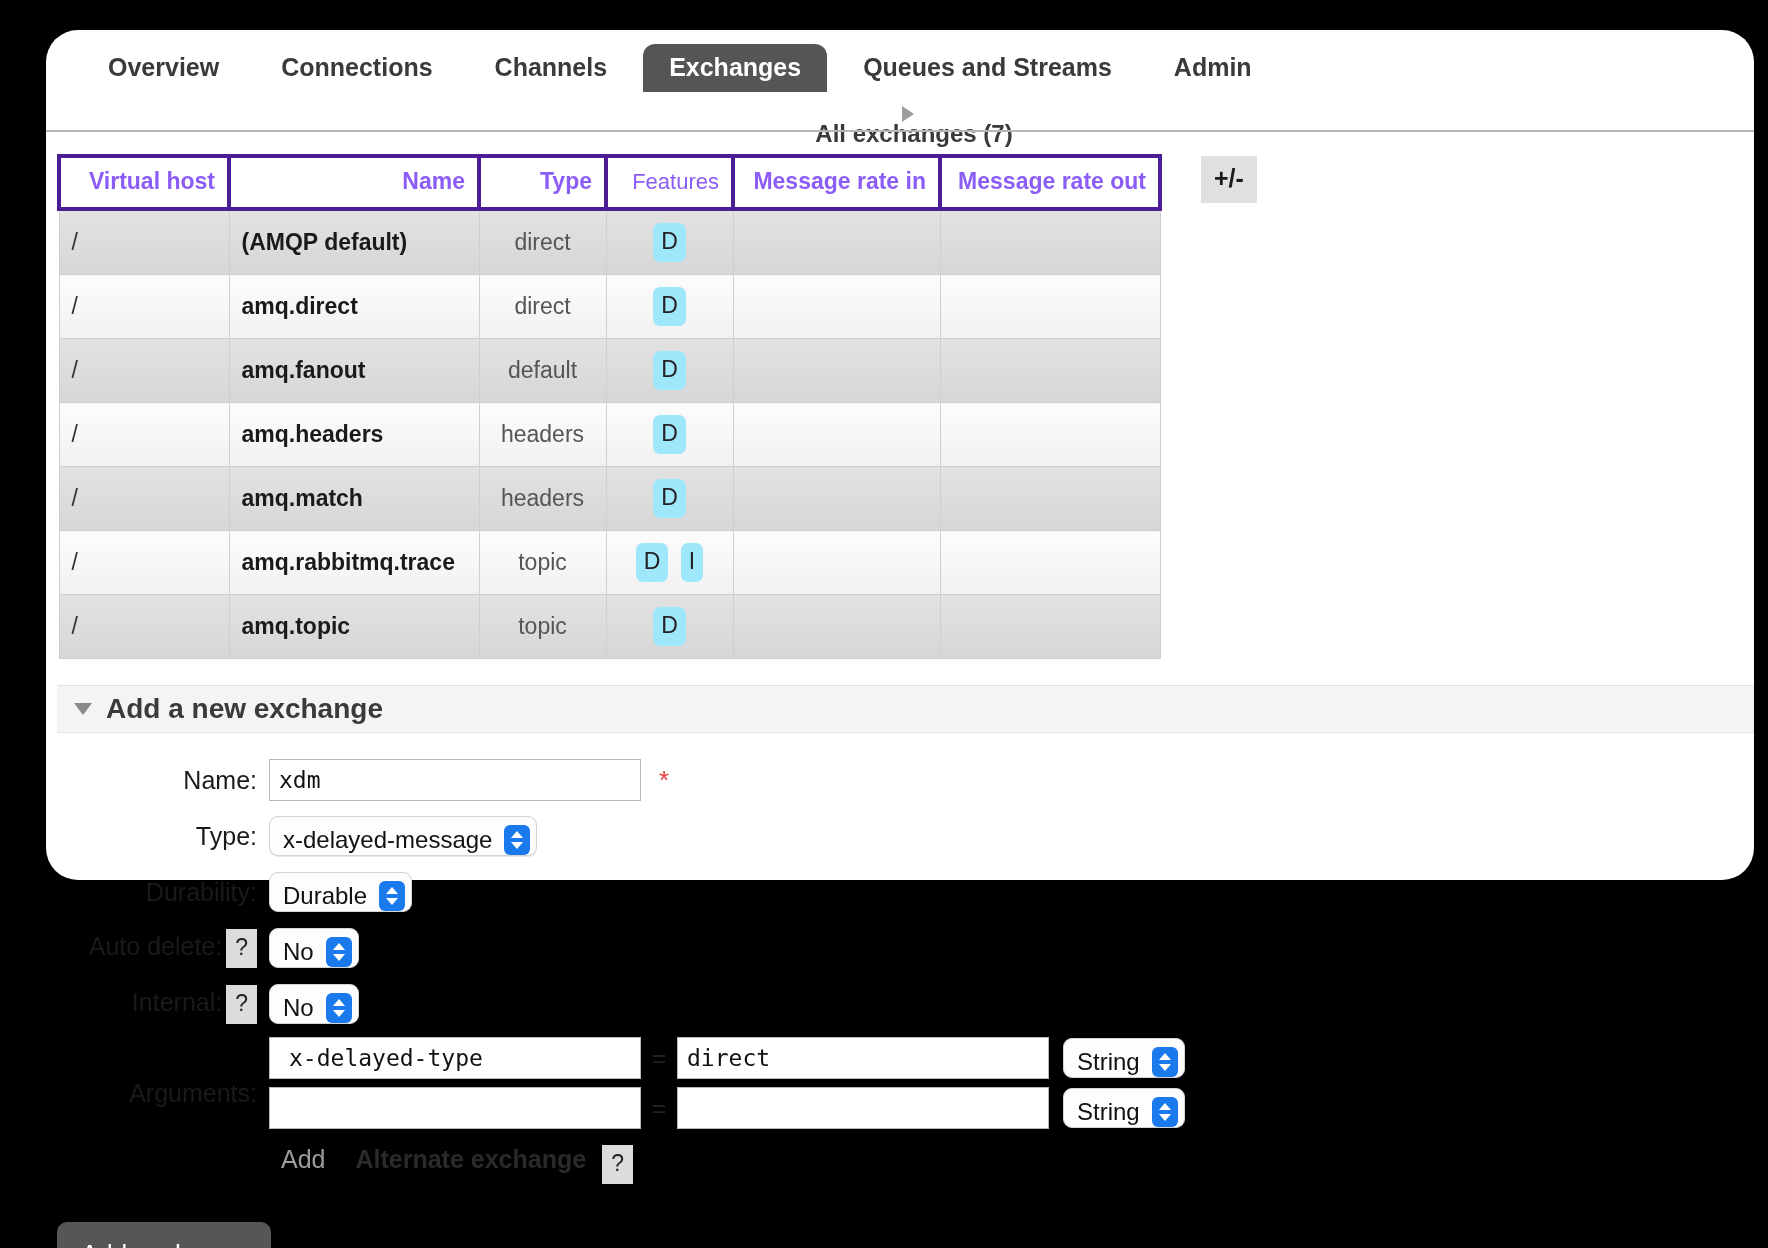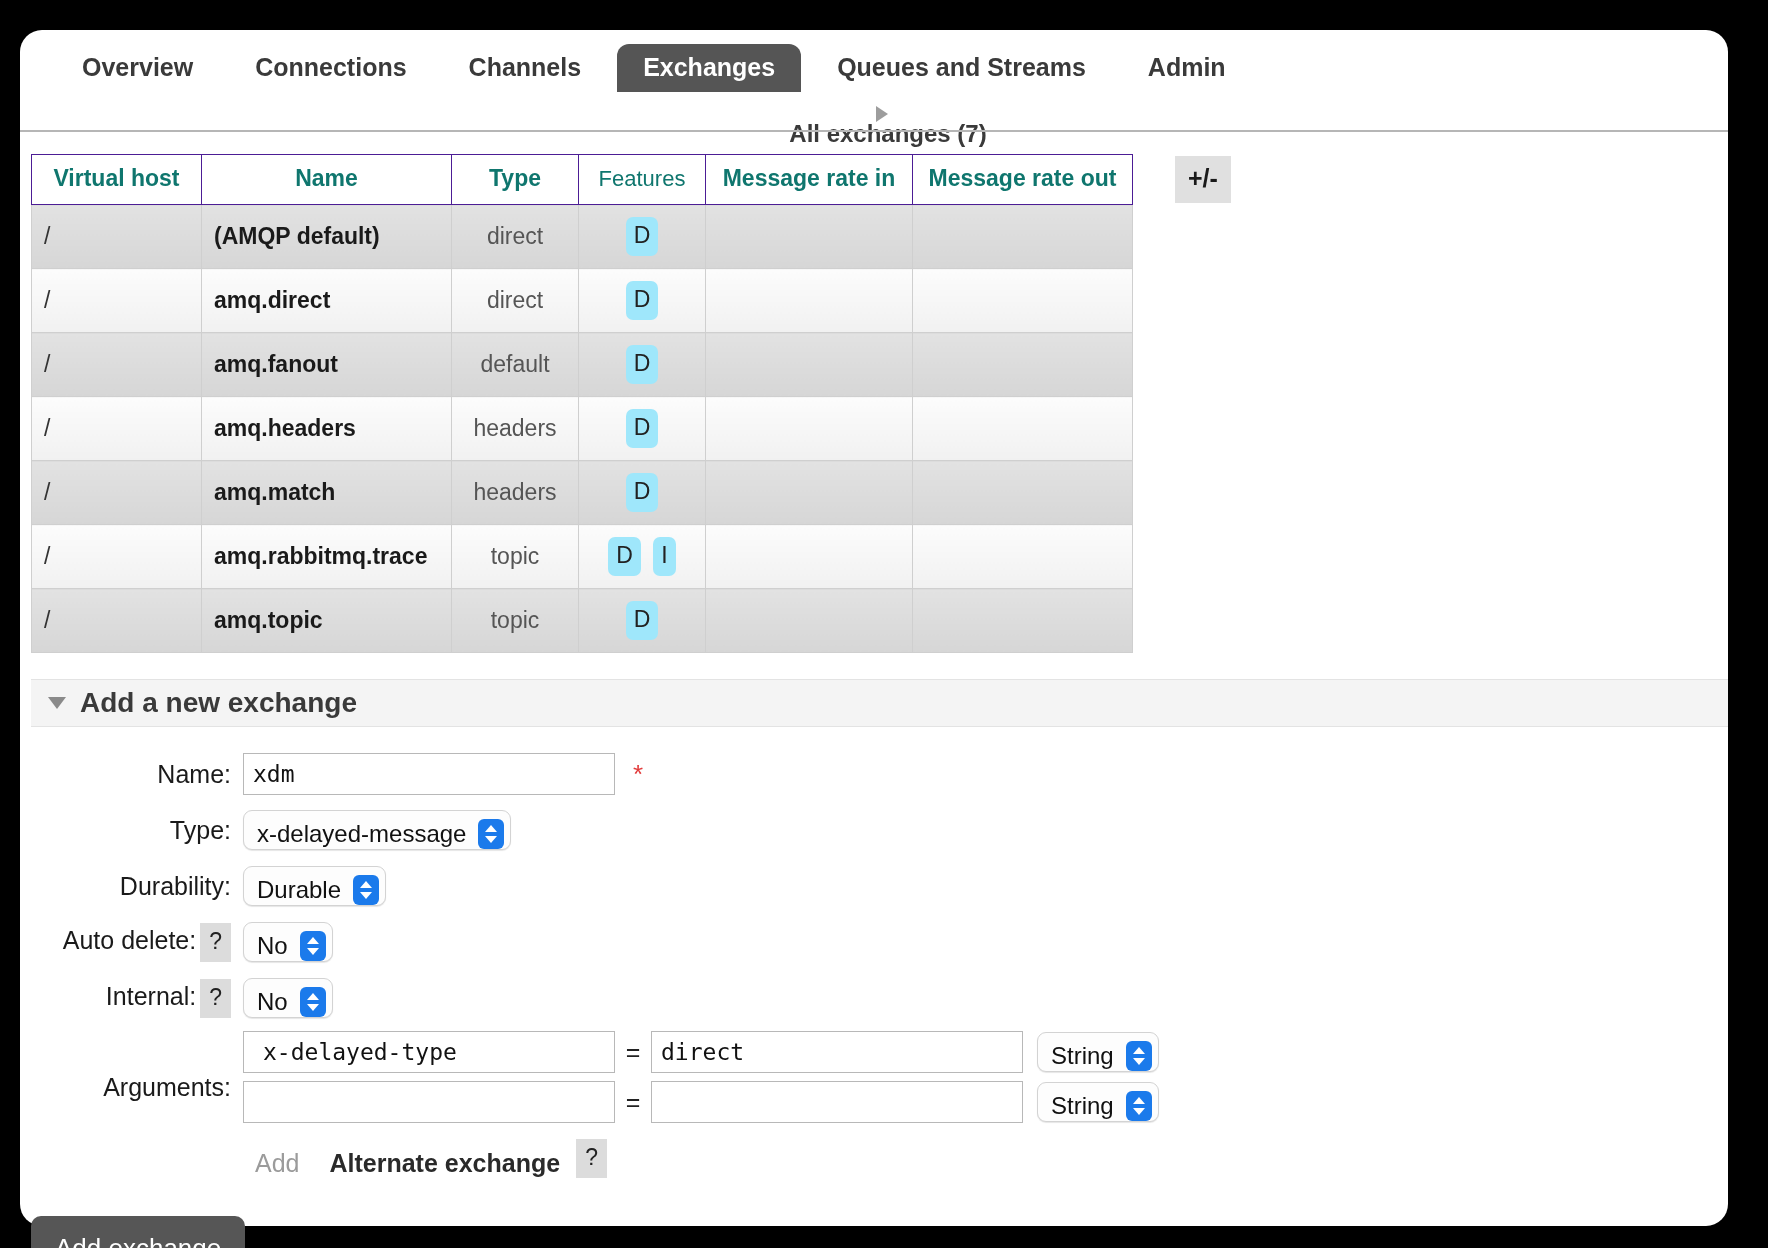--- a/index.html
+++ b/index.html
@@ -7,26 +7,26 @@
   body {
     width: 1768px;
     height: 1248px;
     background: #000000;
     font-family: "Liberation Sans", sans-serif;
     overflow: hidden;
   }
 
   #page {
     position: absolute;
-    left: 20px;
+    left: 46px;
     top: 30px;
     width: 1708px;
-    height: 1196px;
+    height: 850px;
     background: #ffffff;
-    border-radius: 22px;
+    border-radius: 32px;
   }
 
   
   .tabbar {
     position: relative;
     height: 62px;
     padding-left: 36px;
     display: flex;
     align-items: flex-end;
   }
@@ -89,24 +89,24 @@
     margin: 18px 0 0 11px;
     width: 1340px;
   }
   table.ex {
     border-collapse: collapse;
     table-layout: fixed;
   }
   table.ex th {
     font-size: 23px;
     font-weight: bold;
-    color: #0f766e;
-    text-align: center;
+    color: #8b5cf6;
+    text-align: right;
     padding: 10px 12px 12px 12px;
-    border: 1px solid #4c1d95;
+    border: 4px solid #4c1d95;
     background: #ffffff;
     vertical-align: middle;
     white-space: nowrap;
   }
   table.ex th.feat { font-weight: normal; font-size: 22px; }
   table.ex td {
     font-size: 23px;
     padding: 12px 12px;
     border: 1px solid #cfcfcf;
     vertical-align: middle;
@@ -258,21 +258,21 @@
     font-size: 25px;
     color: #222;
     margin: 0 10px;
     width: 16px;
     text-align: center;
   }
   .argsel { margin-left: 14px; align-items: center; }
 
   .addrow {
     display: flex;
-    align-items: flex-end;
+    align-items: flex-start;
     margin-top: 8px;
     padding-left: 224px;
   }
   .add-link {
     font-size: 25px;
     color: #9b9b9b;
     margin-right: 30px;
     cursor: pointer;
   }
   .alt-ex {

